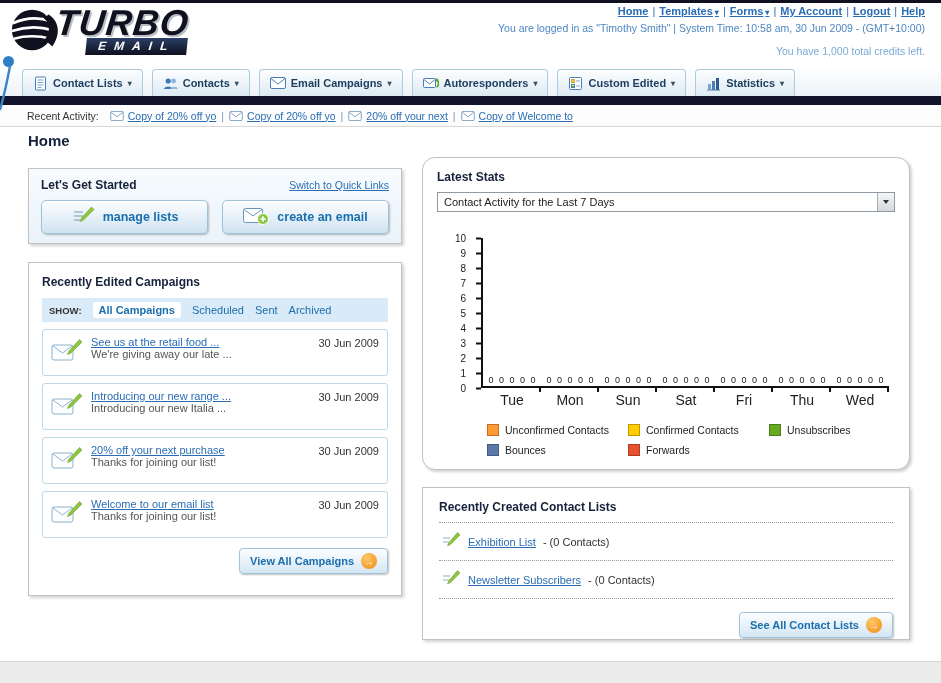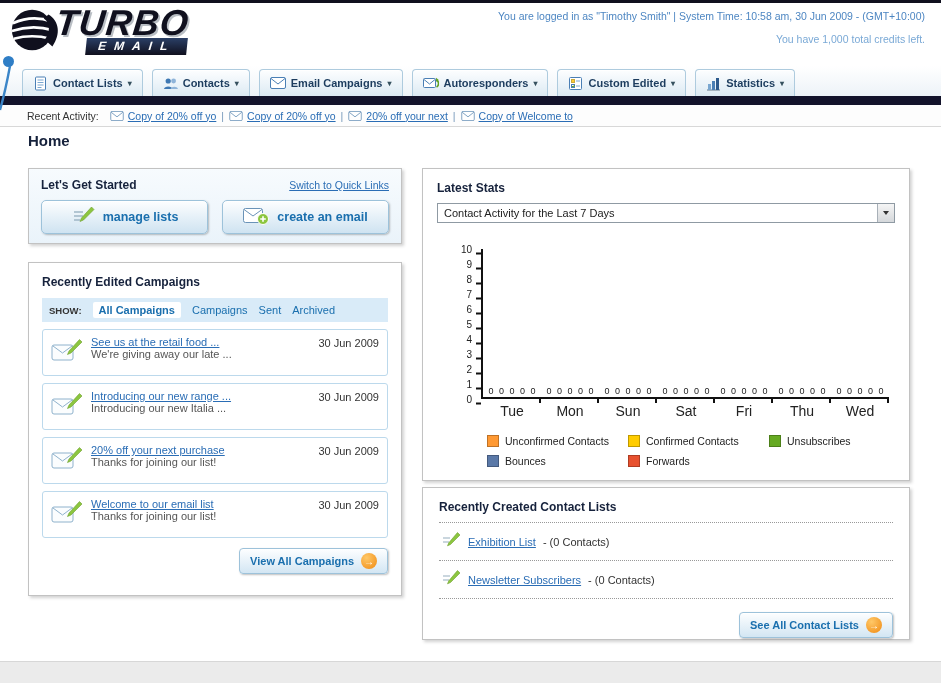--- a/index.html
+++ b/index.html
@@ -67,29 +67,29 @@
   .camp-icon { flex:0 0 32px; padding-top:2px; }
   .camp-text { flex:1; overflow:hidden; }
   .camp-title { color:#2a6db5; text-decoration:underline; font-size:11px; display:block; white-space:nowrap; }
   .camp-sub { color:#555; font-size:11px; margin-top:3px; white-space:nowrap; }
   .camp-date { font-size:11px; color:#333; white-space:nowrap; padding-top:1px; }
   .camp-footer { display:flex; justify-content:flex-end; margin-top:10px; }
 
   .link-button { display:inline-flex; align-items:center; gap:7px; height:26px; padding:0 10px; background:linear-gradient(#fdfeff,#d3e6f3); border:1px solid #9dc2da; border-radius:4px; box-shadow:1px 1px 2px rgba(0,0,0,0.25), inset 0 1px 0 #fff; font-weight:bold; font-size:11px; color:#1a6fae; cursor:pointer; }
   .arrow-circle { width:16px; height:16px; border-radius:50%; background:radial-gradient(circle at 35% 30%, #ffc868, #f08a12); color:#fff; display:flex; align-items:center; justify-content:center; font-size:10px; font-weight:bold; }
 
-  .stats-panel { left:422px; top:168px; width:488px; height:313px; padding:12px 14px; }
+  .stats-panel { left:422px; top:157px; width:488px; height:313px; padding:12px 14px;border-radius:13px; }
   .stats-select { margin-top:8px; height:20px; border:1px solid #8f9aa3; display:flex; align-items:center; background:#fff; cursor:pointer; }
   .select-value { flex:1; padding:0 6px; font-size:11px; color:#222; white-space:nowrap; overflow:hidden; }
   .select-btn { width:17px; height:18px; background:linear-gradient(#f5f5f5,#d5d8db); border-left:1px solid #a8b0b8; display:flex; align-items:center; justify-content:center; }
   .tri { width:0; height:0; border-left:3.5px solid transparent; border-right:3.5px solid transparent; border-top:4px solid #333; }
 
   .chart { display:flex; margin-top:26px; padding:0 6px 0 14px; }
   .chart-y { position:relative; width:30px; height:150px; flex:0 0 30px; }
-  .ytick { position:absolute; right:0; transform:translateY(50%); display:flex; align-items:flex-end; gap:4px; font-size:10px; color:#222; }
+  .ytick { position:absolute; right:0; transform:translateY(50%); display:flex; align-items:center; gap:10px; font-size:10px; color:#222; }
   .ymark { width:5px; height:2px; background:#111; display:inline-block; }
   .chart-plot { flex:1; height:150px; border-left:2px solid #111; border-bottom:2px solid #111; position:relative; }
   .chart-groups { position:absolute; left:0; right:0; bottom:1px; display:flex; }
   .bar-group { flex:1; display:flex; justify-content:space-evenly; font-size:9px; color:#222; position:relative; }
   .bar-group::after { content:""; position:absolute; right:0; bottom:-7px; width:2px; height:5px; background:#111; }
   .chart-x { display:flex; margin-left:46px; padding-right:6px; margin-top:4px; }
   .xlab { flex:1; text-align:center; font-size:14px; color:#222; }
   .chart-legend { margin:16px 0 0 50px; display:grid; grid-template-columns:141px 141px auto; row-gap:8px; }
   .legend-item { display:flex; align-items:center; gap:6px; font-size:10.5px; color:#222; }
   .swatch { width:12px; height:12px; border:1px solid rgba(0,0,0,0.25); flex:0 0 12px; }
@@ -122,20 +122,23 @@
       <path d="M4 25 Q25 18 46 24" stroke="#fff" stroke-width="3" fill="none"></path>
       <path d="M6 33 Q25 28 44 33" stroke="#fff" stroke-width="2.5" fill="none"></path>
       <path d="M42 8 C53 15 55 28 46 41 L38 34 C44 27 44 16 37 12 Z" fill="#10101e"></path>
     </svg>
     <div class="logo-text-wrap">
       <div class="logo-title">TURBO</div>
       <div class="logo-sub">EMAIL</div>
     </div>
   </div>
   <div class="top-right">
+    <div class="top-links">
+      <a class="tlink">Home</a><span class="tsep">|</span><a class="tlink"><span>Templates</span><span class="tarrow">▾</span></a><span class="tsep">|</span><a class="tlink"><span>Forms</span><span class="tarrow">▾</span></a><span class="tsep">|</span><a class="tlink">My Account</a><span class="tsep">|</span><a class="tlink">Logout</a><span class="tsep">|</span><a class="tlink">Help</a>
+    </div>
     <div class="login-info">You are logged in as "Timothy Smith" | System Time: 10:58 am, 30 Jun 2009 - (GMT+10:00)</div>
     <div class="credits-info">You have 1,000 total credits left.</div>
   </div>
 </div>
 
 <div class="tab-bar">
   <div class="tab">
     <span class="tab-icon">
         <svg width="15" height="15" viewBox="0 0 15 15">
           <rect x="2.5" y="1" width="10" height="13" rx="1" fill="#fff" stroke="#4a7fb5"></rect>
@@ -275,21 +278,21 @@
       <span>create an email</span>
     </div>
   </div>
 </div>
 
 <div class="panel campaigns-panel">
   <div class="panel-title">Recently Edited Campaigns</div>
   <div class="filter-bar">
     <span class="show-label">SHOW:</span>
     <a class="filter active">All Campaigns</a>
-    <a class="filter">Campaigns</a>
+    <a class="filter">Scheduled</a>
     <a class="filter">Sent</a>
     <a class="filter">Archived</a>
   </div>
 
   <div class="camp-item">
     <span class="camp-icon"><svg width="32" height="27" viewBox="0 0 32 27">
           <rect x="1" y="7" width="21" height="15" rx="2" fill="#fbfdfe" stroke="#8fb2cc"></rect>
           <path d="M2 8 L11.5 15 L21 8" fill="none" stroke="#8fb2cc"></path>
           <path d="M28.5 1.5 L31 4 L20 15 L16.5 16.5 L18 13 Z" fill="#8cc63f" stroke="#6f9f2f" stroke-width="0.6"></path>
         </svg></span>

